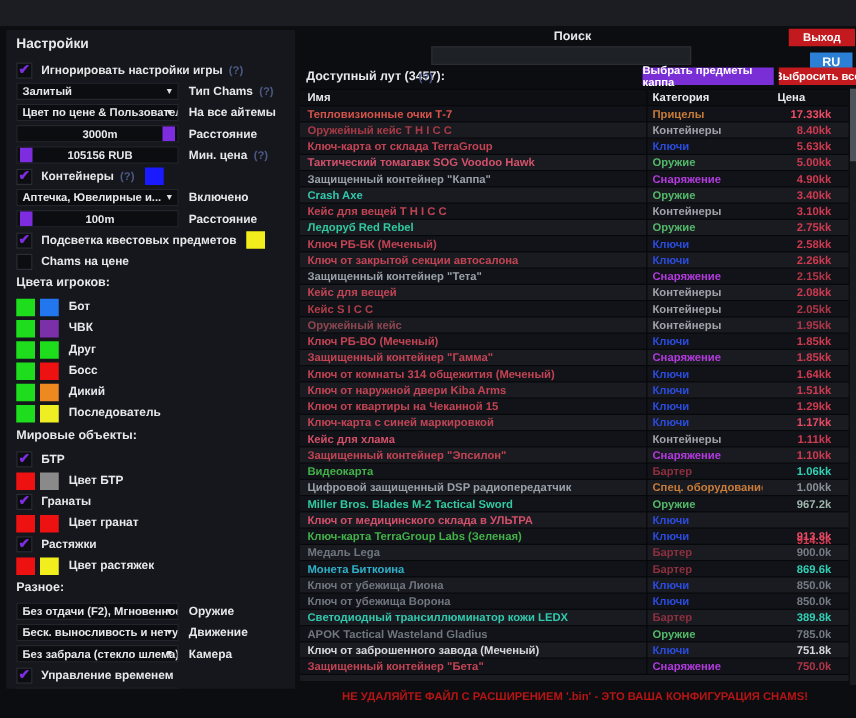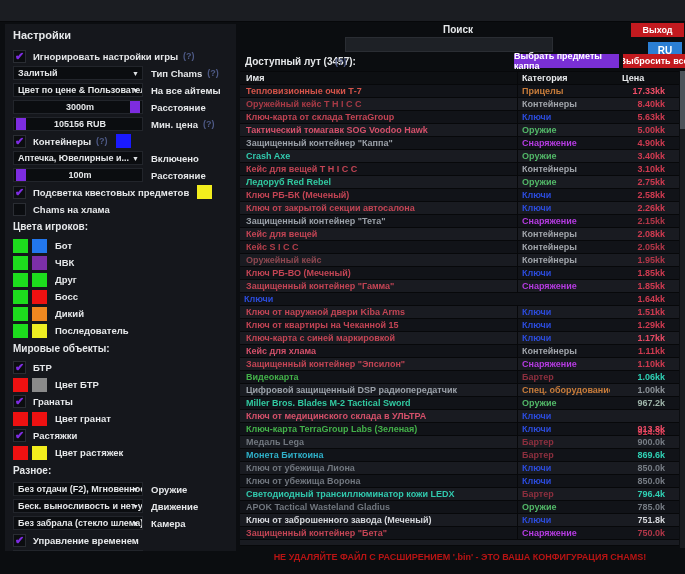--- a/index.html
+++ b/index.html
@@ -117,21 +117,21 @@
         </div>
         <span class="lbl">Расстояние</span>
       </div>
       <div class="row">
         <div class="cb">✔</div>
         <span class="cb-lbl">Подсветка квестовых предметов</span>
         <div class="swatch" style="background: rgb(242, 238, 29);"></div>
       </div>
       <div class="row">
         <div class="cb"></div>
-        <span class="cb-lbl">Chams на хлама</span>
+        <span class="cb-lbl">Chams на цене</span>
       </div>
       <div class="section">Цвета игроков:</div>
       <div class="row colors">
         <div class="swatch" style="background: rgb(29, 221, 29);"></div>
         <div class="swatch" style="background: rgb(34, 119, 238);"></div>
         <span class="lbl">Бот</span>
       </div>
       <div class="row colors">
         <div class="swatch" style="background: rgb(29, 221, 29);"></div>
         <div class="swatch" style="background: rgb(123, 47, 168);"></div>
@@ -301,20 +301,21 @@
       <div class="c-name" style="color: rgb(194, 68, 84);">Ключ РБ-ВО (Меченый)</div>
       <div class="c-cat" style="color: rgb(43, 75, 219);">Ключи</div>
       <div class="c-price" style="color: rgb(207, 58, 80);">1.85kk</div>
     </div>
     <div class="trow">
       <div class="c-name" style="color: rgb(194, 68, 84);">Защищенный контейнер "Гамма"</div>
       <div class="c-cat" style="color: rgb(180, 59, 224);">Снаряжение</div>
       <div class="c-price" style="color: rgb(207, 58, 80);">1.85kk</div>
     </div>
     <div class="trow">
+      <div class="c-name" style="color: rgb(194, 68, 84);">Ключ от комнаты 314 общежития (Меченый)</div>
       <div class="c-cat" style="color: rgb(43, 75, 219);">Ключи</div>
       <div class="c-price" style="color: rgb(207, 58, 80);">1.64kk</div>
     </div>
     <div class="trow">
       <div class="c-name" style="color: rgb(194, 68, 84);">Ключ от наружной двери Kiba Arms</div>
       <div class="c-cat" style="color: rgb(43, 75, 219);">Ключи</div>
       <div class="c-price" style="color: rgb(207, 58, 80);">1.51kk</div>
     </div>
     <div class="trow">
       <div class="c-name" style="color: rgb(194, 68, 84);">Ключ от квартиры на Чеканной 15</div>
@@ -377,21 +378,21 @@
       <div class="c-price" style="color: rgb(118, 124, 132);">850.0k</div>
     </div>
     <div class="trow">
       <div class="c-name" style="color: rgb(112, 118, 126);">Ключ от убежища Ворона</div>
       <div class="c-cat" style="color: rgb(43, 75, 219);">Ключи</div>
       <div class="c-price" style="color: rgb(118, 124, 132);">850.0k</div>
     </div>
     <div class="trow">
       <div class="c-name" style="color: rgb(49, 201, 174);">Светодиодный трансиллюминатор кожи LEDX</div>
       <div class="c-cat" style="color: rgb(140, 47, 62);">Бартер</div>
-      <div class="c-price" style="color: rgb(47, 208, 180);">796.4k</div>
+      <div class="c-price" style="color: rgb(47, 208, 180);">389.8k</div>
     </div>
     <div class="trow">
       <div class="c-name" style="color: rgb(112, 118, 126);">APOK Tactical Wasteland Gladius</div>
       <div class="c-cat" style="color: rgb(82, 184, 104);">Оружие</div>
       <div class="c-price" style="color: rgb(118, 124, 132);">785.0k</div>
     </div>
     <div class="trow">
       <div class="c-name" style="color: rgb(214, 216, 220);">Ключ от заброшенного завода (Меченый)</div>
       <div class="c-cat" style="color: rgb(43, 75, 219);">Ключи</div>
       <div class="c-price" style="color: rgb(214, 216, 220);">751.8k</div>

